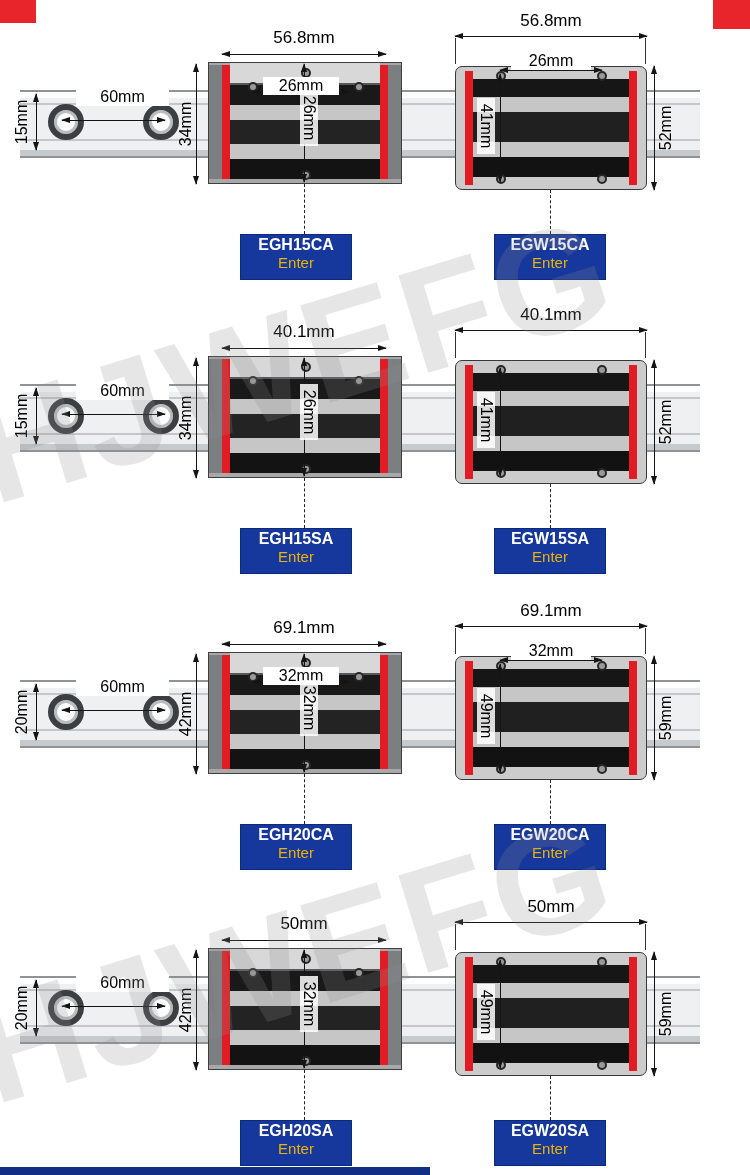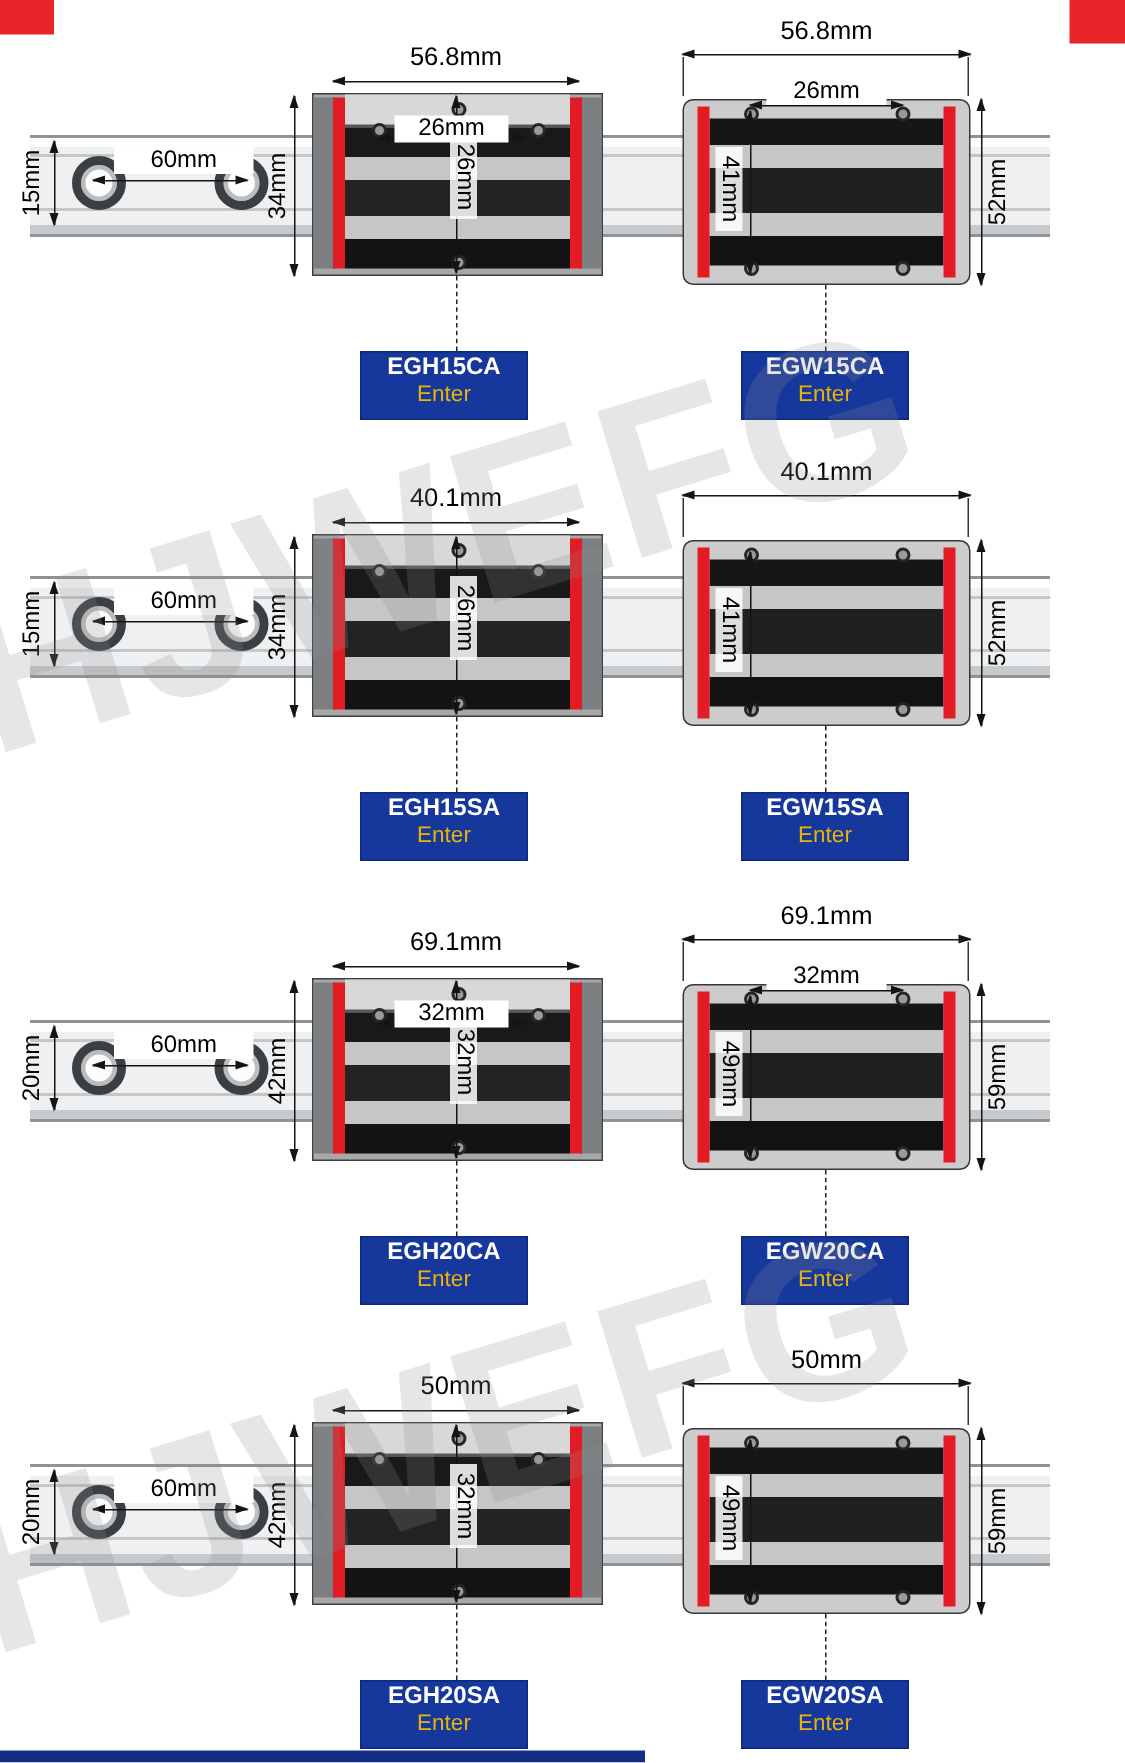--- a/index.html
+++ b/index.html
@@ -43,21 +43,21 @@
   
   .blkR{position:absolute;left:455px;top:60px;width:192px;height:124px;background:#ccc;border:1.5px solid #383838;border-radius:7px;box-sizing:border-box;z-index:1}
   .rsealL{position:absolute;left:9px;top:4px;bottom:4px;width:8px;background:#e31b24}
   .rsealR{position:absolute;right:9px;top:4px;bottom:4px;width:8px;background:#e31b24}
   .bodyR{position:absolute;left:17px;right:17px;top:12px;bottom:12px;background:linear-gradient(180deg,#161616 0 18%,#c6c6c6 18% 34%,#202020 34% 64%,#c6c6c6 64% 80%,#121212 80% 100%)}
   .q1{left:40px;top:4px}.q2{left:141px;top:4px}.q3{left:40px;top:107px}.q4{left:141px;top:107px}
 
   
   .railh-lab{left:-6px;top:107px;width:56px}
   .railh-line{left:36px;top:88px;height:56px}
-  .sp-lab{left:76px;top:92px;width:93px}
+  .sp-lab{left:76px;top:82px;width:93px}
   .sp-line{left:62px;top:114px;width:103px}
   .lwidth-lab{left:237px;top:23px;width:134px;font-size:17px}
   .lwidth-line{left:222px;top:48px;width:164px}
   .lspan-lab{left:263px;top:71px;width:76px}
   .lspan-line{left:252px;top:86px;width:98px}
   .lside-lab{left:158px;top:109px;width:56px}
   .lside-line{left:196px;top:58px;height:120px}
   .lcent-lab{left:281px;top:103px;width:56px;background:rgba(255,255,255,.85)}
   .lcent-line{left:304px;top:58px;height:118px}
   .ldash{left:304px;top:178px;height:50px}

